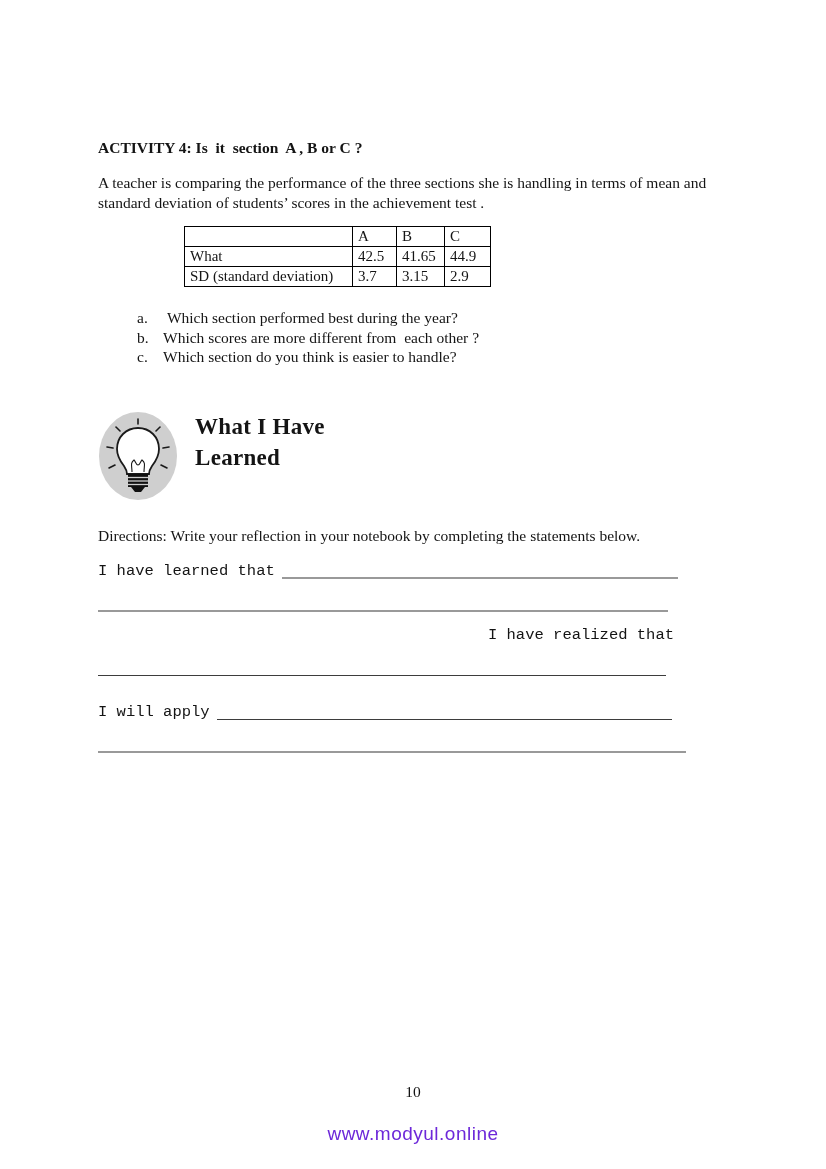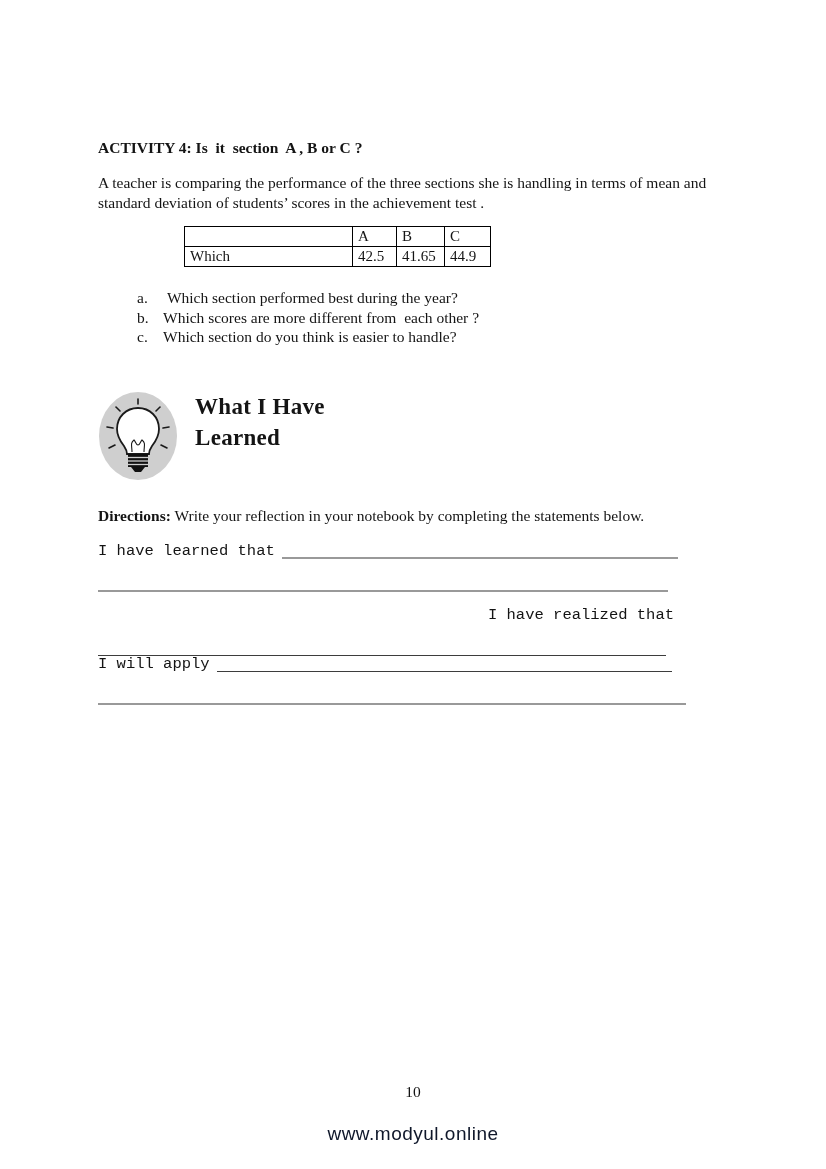--- a/index.html
+++ b/index.html
@@ -64,52 +64,52 @@
     font-size:23px;
     line-height:31px;
     font-weight:bold;
     letter-spacing:0.3px;
   }
   .directions {
     margin-top:25px;
     font-size:15.5px;
     line-height:20px;
   }
-  .directions b { font-weight:bold; }
+  .directions b { font-weight:normal; }
   .prompt-row {
     display:flex;
     align-items:flex-end;
     font-size:15.5px;
     line-height:16px;
     font-family:Liberation Mono, monospace;
   }
   .prompt-label { flex:none; white-space:pre; }
   .fill-line { flex:1; margin-left:7px; }
   .line-gray { border-bottom:2px solid #999999; }
   .line-dark { border-bottom:1px solid #3d3d3d; }
   .cont-line { height:0; }
   .row-learned { margin-top:17px; width:580px; }
   .cont-1 { margin-top:31px; width:570px; border-bottom:2px solid #999999; }
   .row-realized { margin-top:15px; width:576px;flex-direction:column; }
   .cont-2 { margin-top:31px; width:568px; border-bottom:1px solid #3d3d3d; }
-  .row-apply { margin-top:0; width:574px; }
+  .row-apply { margin-top:28px; width:574px; }
   .cont-3 { margin-top:31px; width:588px; border-bottom:2px solid #999999; }
   .page-number {
     position:absolute;
     left:0; right:0; top:1083px;
     text-align:center;
     font-size:15.5px;
   }
   .watermark {
     position:absolute;
     left:0; right:0; top:1123px;
     text-align:center;
     font-family:"Liberation Sans", sans-serif;
     font-size:19px;
-    color:#0f172a;
+    color:#6d28d9;
     letter-spacing:0.5px;
   }
 </style>
 </head>
 <body>
 
 <div class="page">
   <div class="content">
 
     <div class="activity-title">ACTIVITY 4: Is  it  section  A , B or C ?</div>
@@ -118,24 +118,30 @@
 
     <table class="stats-table">
       <tbody>
         <tr>
           <td class="c-label"></td>
           <td class="c-a">A</td>
           <td class="c-b">B</td>
           <td class="c-c">C</td>
         </tr>
         <tr>
-          <td class="c-label">Which</td>
+          <td class="c-label">What</td>
           <td class="c-a">42.5</td>
           <td class="c-b">41.65</td>
           <td class="c-c">44.9</td>
+        </tr>
+        <tr>
+          <td class="c-label">SD (standard deviation)</td>
+          <td class="c-a">3.7</td>
+          <td class="c-b">3.15</td>
+          <td class="c-c">2.9</td>
         </tr>
       </tbody>
     </table>
 
     <div class="questions">
       <div class="question-row">
         <span class="q-letter">a.</span>
         <span class="q-text"> Which section performed best during the year?</span>
       </div>
       <div class="question-row">

